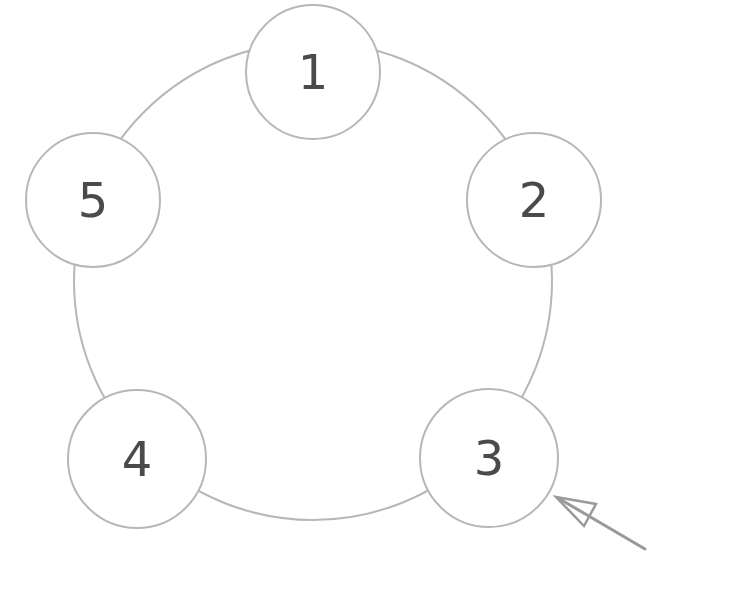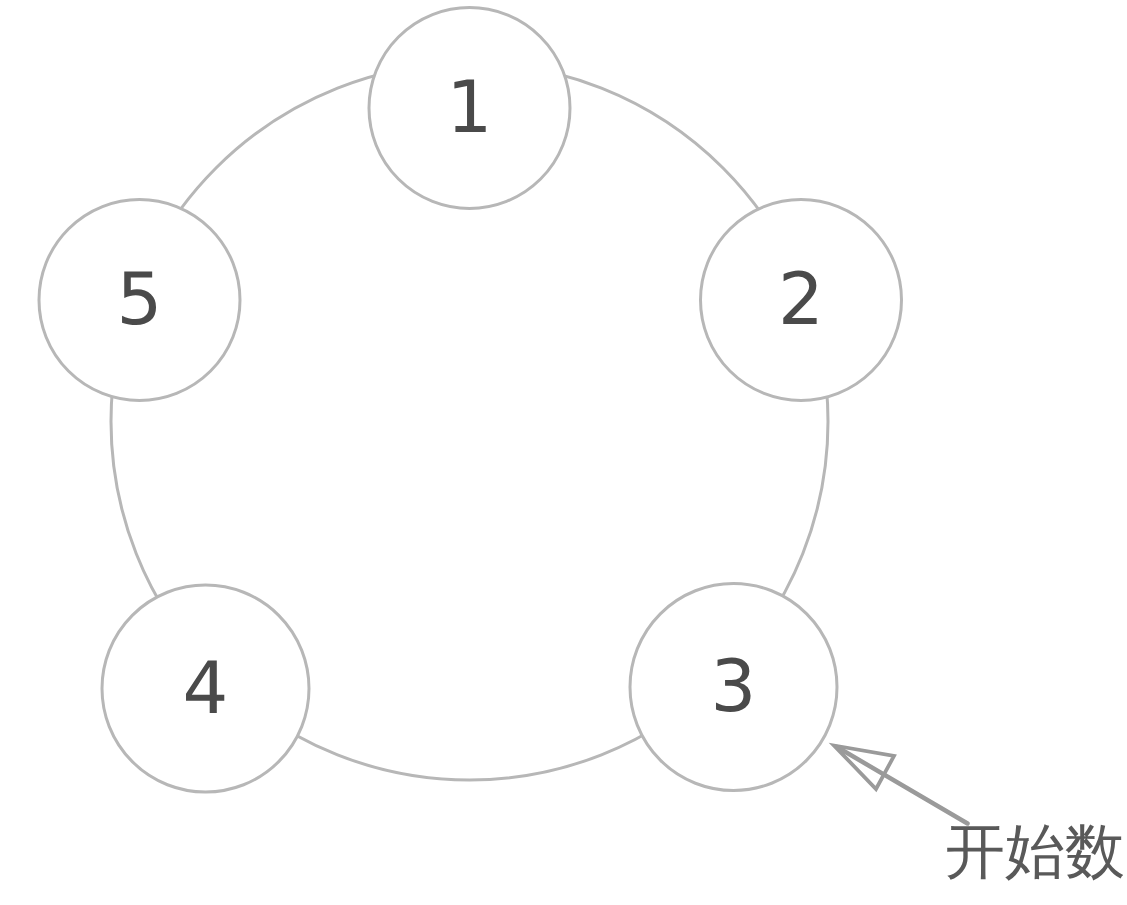--- a/index.html
+++ b/index.html
@@ -92,15 +92,14 @@
 
   <div class="node n5">
     <span class="num">5</span>
   </div>
 
   <svg class="arrow-svg" viewBox="0 0 751 603" xmlns="http://www.w3.org/2000/svg">
     <line x1="645" y1="549" x2="558" y2="498" stroke="#9a9a9a" stroke-width="3" stroke-linecap="round"></line>
     <polygon points="556,497 596,504 584,526" fill="none" stroke="#9a9a9a" stroke-width="2.5" stroke-linejoin="miter"></polygon>
   </svg>
 
-  <div class="start-label">开始数</div>
 
 </div>
 
 </body></html>

